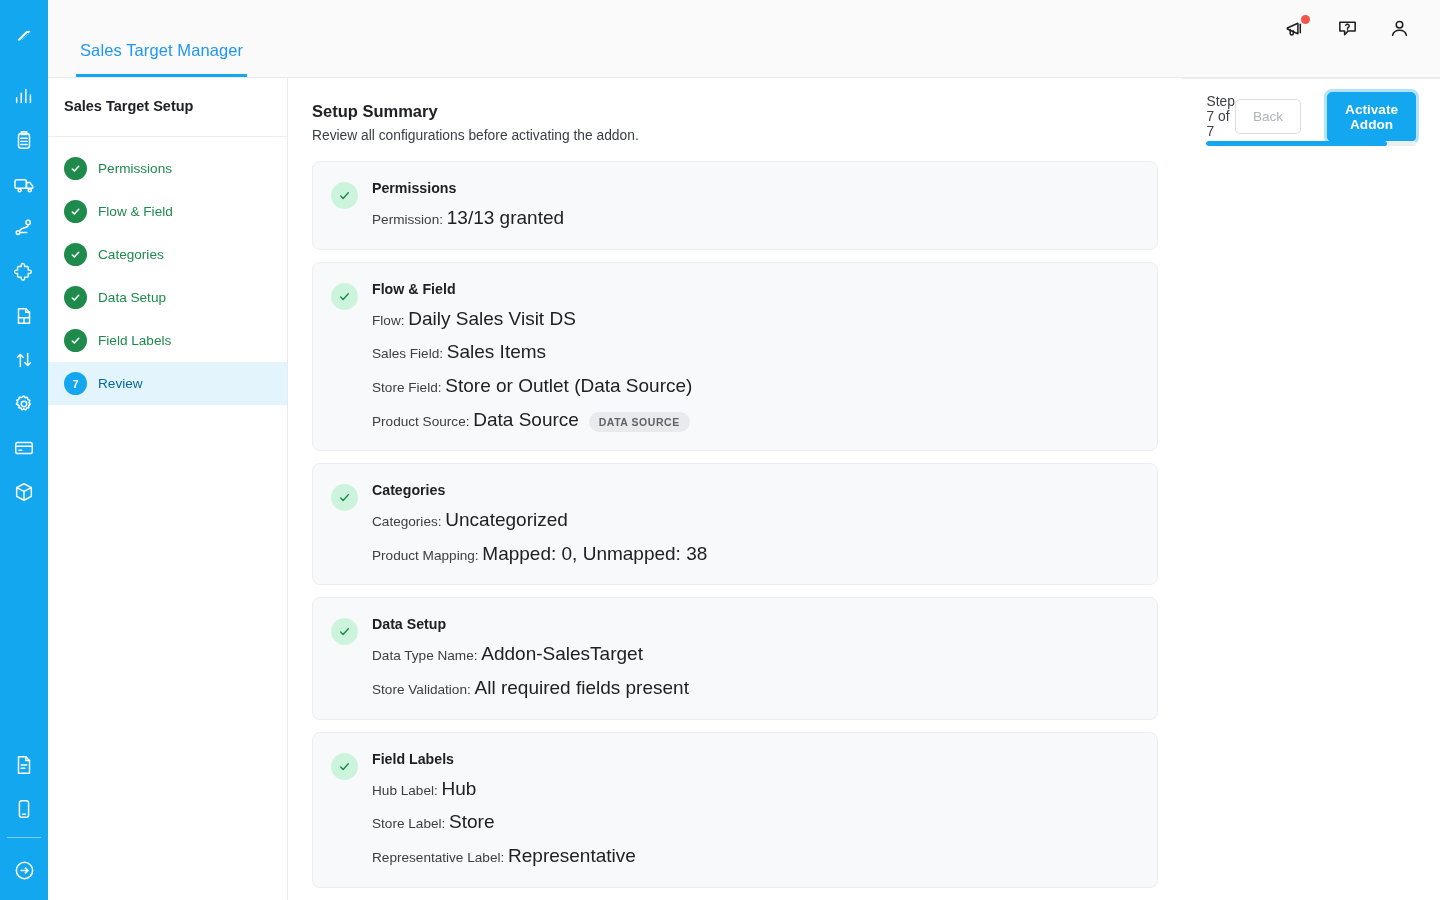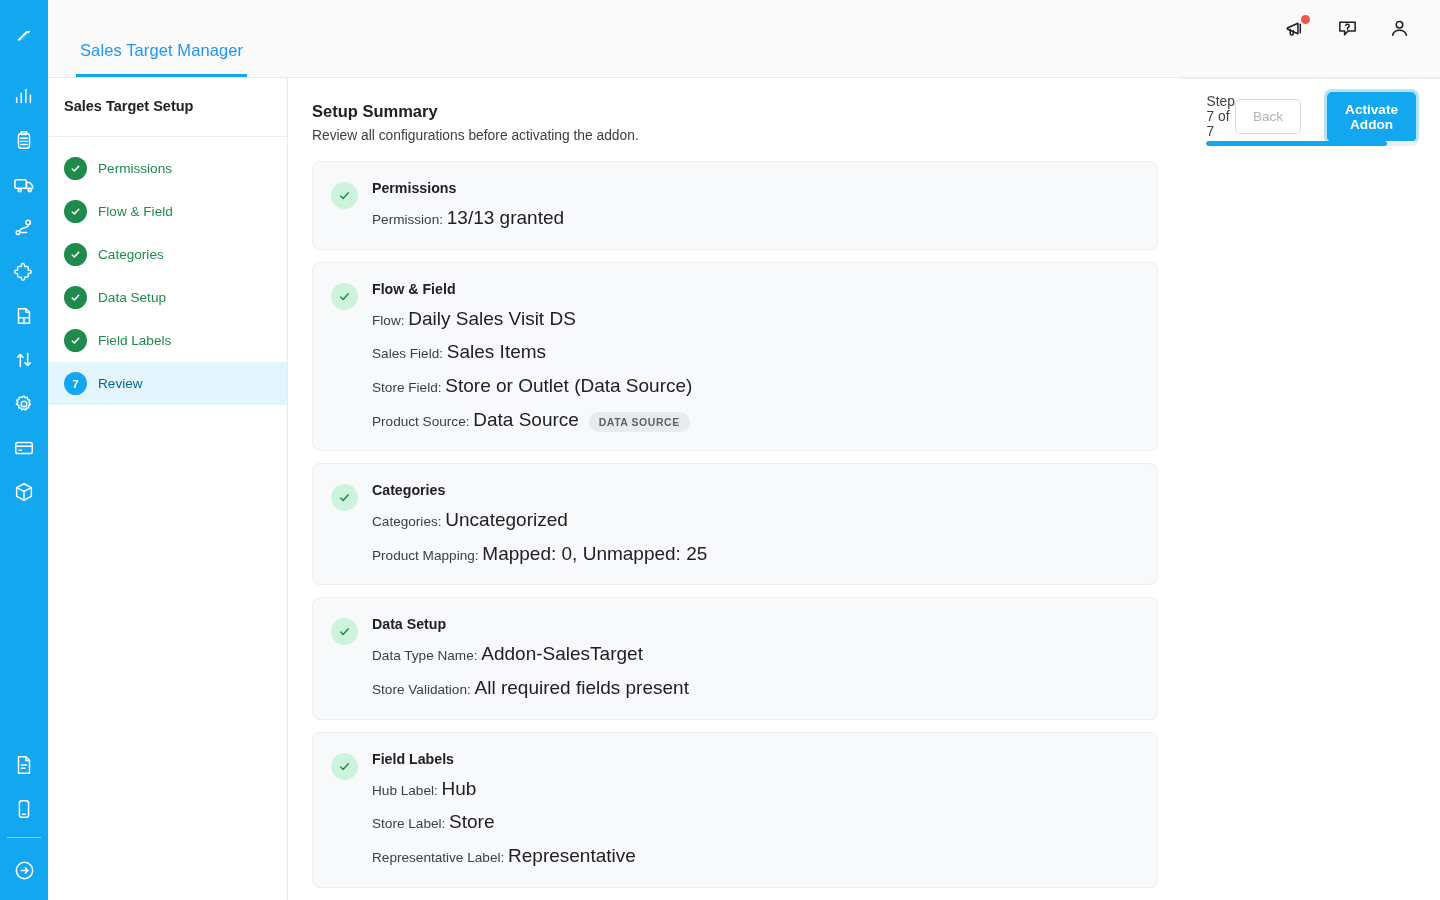--- a/index.html
+++ b/index.html
@@ -447,21 +447,21 @@
                 </svg>
             </span>
             <div class="card-body">
               <div class="card-title">Categories</div>
               <div class="card-line">
                 <span>Categories:</span>
                 <span class="v">Uncategorized</span>
               </div>
               <div class="card-line">
                 <span>Product Mapping:</span>
-                <span class="v">Mapped: 0, Unmapped: 25</span>
+                <span class="v">Mapped: 0, Unmapped: 38</span>
               </div>
             </div>
           </div>
 
           <div class="card">
             <span class="card-check">
               <svg width="13" height="13" viewBox="0 0 24 24" fill="none" stroke="#1e8a4c" stroke-width="2.6" stroke-linecap="round" stroke-linejoin="round">
                   <path d="M5 13l4.5 4.5L19 7"></path>
                 </svg>
             </span>

